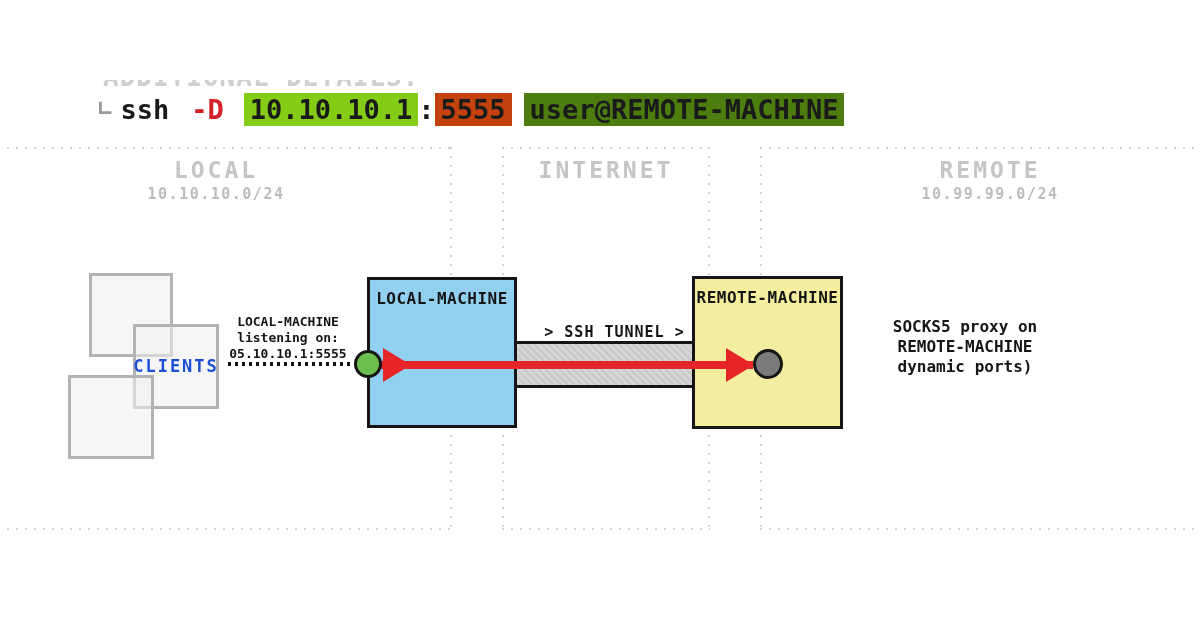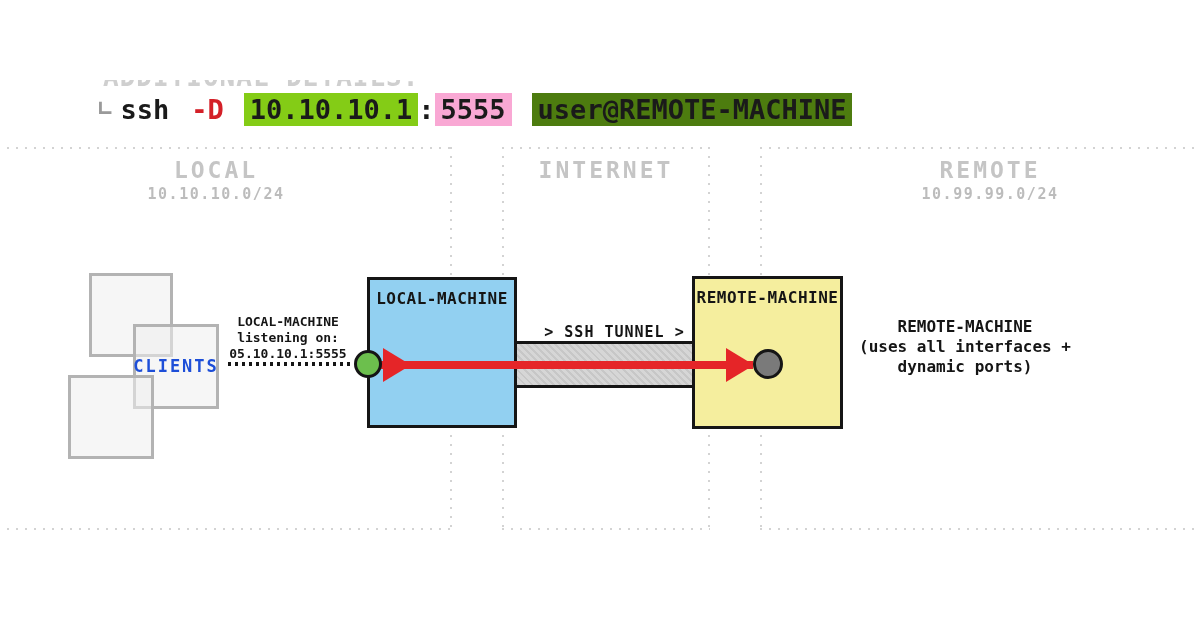--- a/index.html
+++ b/index.html
@@ -8,21 +8,21 @@
     overflow:hidden;font-family:"DejaVu Sans Mono","Liberation Mono",monospace;
   }
   
   #clipped-frag{position:absolute;left:103px;top:80px;width:330px;height:12px;overflow:hidden;}
   #clipped-frag span{display:block;margin-top:-18px;font-size:26px;font-weight:bold;color:#cfcfcf;letter-spacing:1px;white-space:nowrap;}
   #cmdline{position:absolute;left:98px;top:92px;height:34px;display:flex;align-items:center;font-size:27px;font-weight:bold;color:#1a1a1a;white-space:nowrap;}
   #cmdline .seg{display:inline-block;padding:1px 6px;}
   .prompt{color:#9a9a9a;font-size:24px;margin-right:2px;}
   .flag{color:#d42028;margin-left:10px;margin-right:6px;}
   .hl-blue{background:#84cc16;margin-left:8px;}
-  .hl-green{background:#f9a8d4;margin-right:20px;}
+  .hl-green{background:#c2410c;margin-right:12px;}
   .hl-yellow{background:#4d7c0f;}
   .sep{padding:1px 0;}
   
   .zone{position:absolute;top:147px;height:383px;background-repeat:no-repeat;}
   .zone-local{left:-20px;width:472px;
     background-image:
       repeating-linear-gradient(to right,#d3d3d3 0 2px,transparent 2px 9px),
       repeating-linear-gradient(to right,#d3d3d3 0 2px,transparent 2px 9px),
       repeating-linear-gradient(to bottom,#d3d3d3 0 2px,transparent 2px 9px);
     background-position:0 0,0 100%,100% 0;
@@ -129,18 +129,18 @@
   <div id="tunnel-bar"></div>
 
   <div id="red-line"></div>
   <div id="red-head-mid" class="red-head"></div>
   <div id="red-head-end" class="red-head"></div>
 
   <div id="green-endpoint" class="endpoint"></div>
   <div id="gray-endpoint" class="endpoint"></div>
 
   <div id="socks-note">
+    <div>SOCKS5 proxy on</div>
     <div>REMOTE-MACHINE</div>
-    <div>(uses all interfaces +</div>
     <div>dynamic ports)</div>
   </div>
 
 </div>
 
 </body></html>

